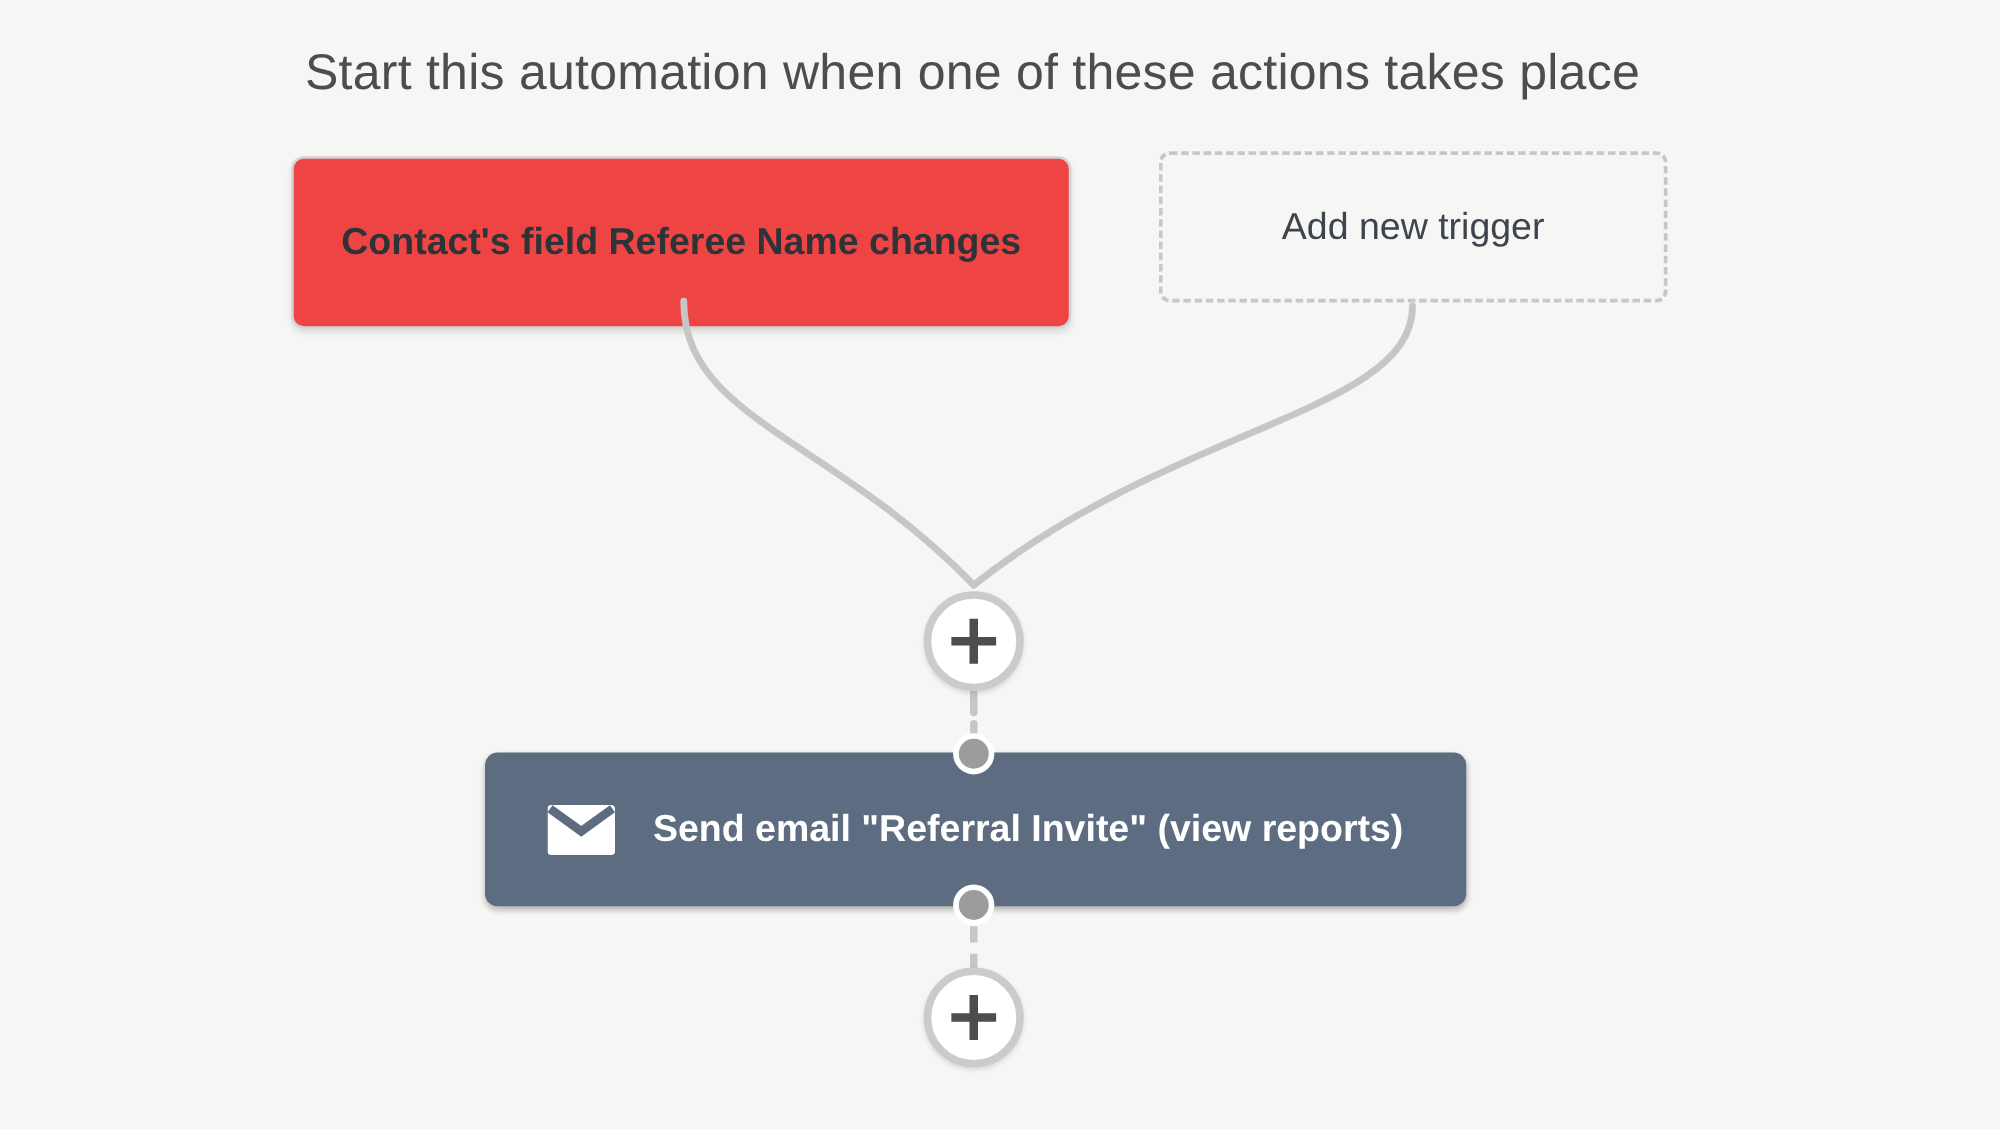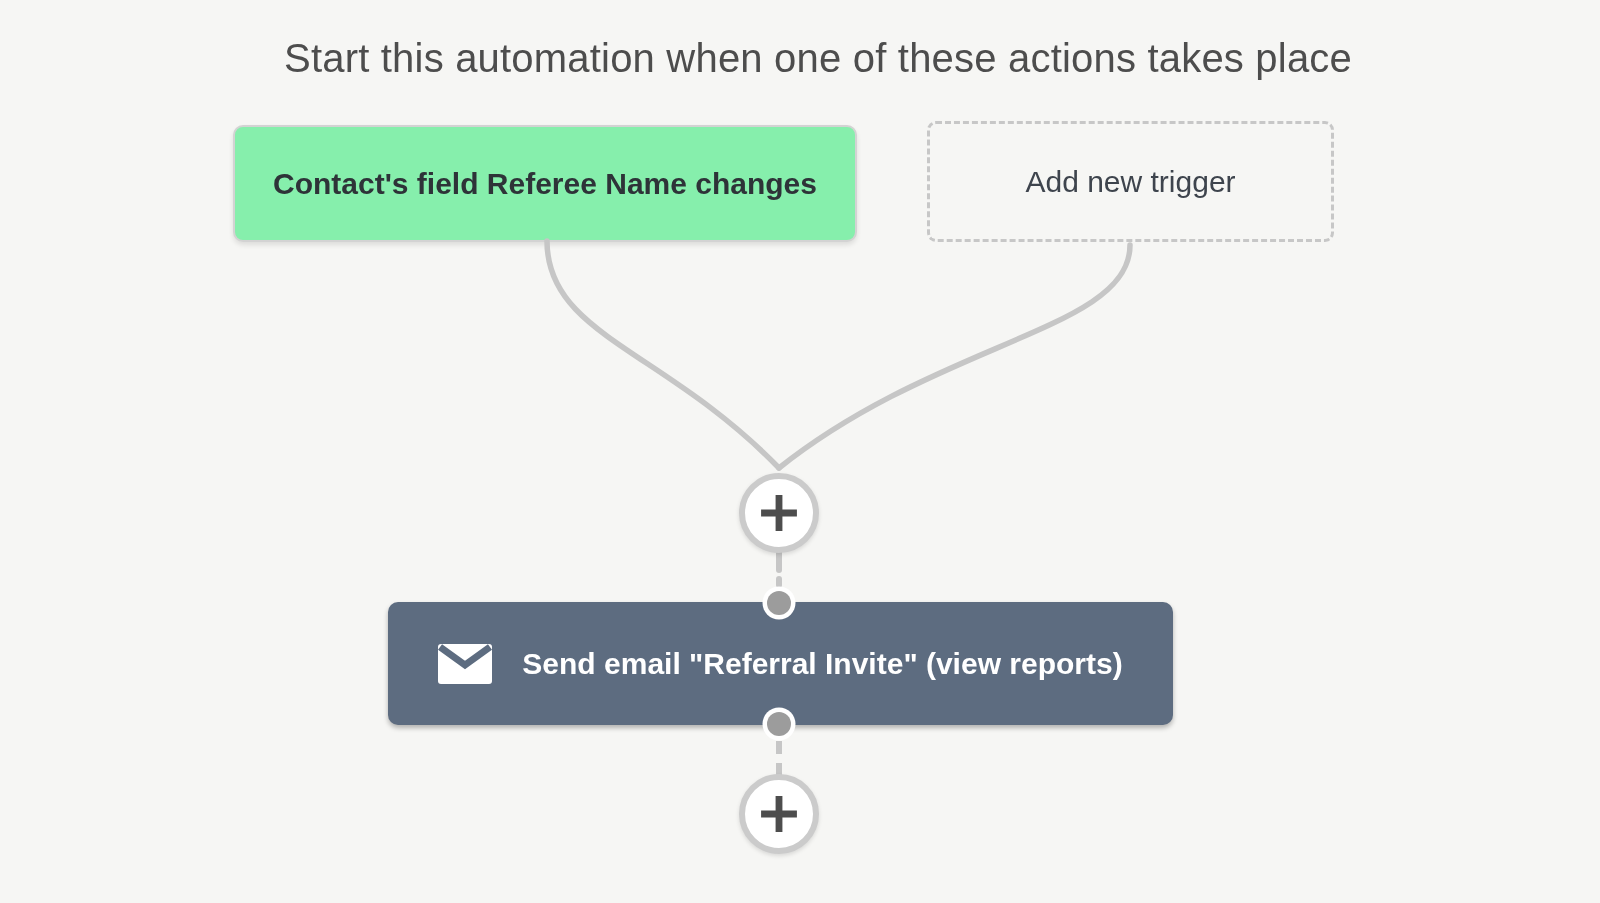--- a/index.html
+++ b/index.html
@@ -10,36 +10,36 @@
   .canvas {
     position: relative;
     width: 1600px;
     height: 903px;
     background: var(--background, #f6f6f4);
     overflow: hidden;
   }
   .title {
     position: absolute;
     top: 36px;
-    left: 818px;
+    left: 778px;
     transform: translateX(-50%);
     white-space: nowrap;
     font-size: 40px;
     font-weight: 300;
     color: var(--title-text, #4d4d4d);
     letter-spacing: 0.2px;
   }
   .trigger-card {
     position: absolute;
     left: 233px;
     top: 125px;
     width: 624px;
-    height: 117px;
-    box-sizing: border-box;
-    background: #86efac;
+    height: 138px;
+    box-sizing: border-box;
+    background: #ef4444;
     border: 2px solid var(--card-border, #d3d3d3);
     border-radius: 10px;
     box-shadow: 0 3px 5px rgba(0,0,0,0.10);
     display: flex;
     align-items: center;
     justify-content: center;
     cursor: pointer;
   }
   .trigger-card span {
     font-size: 30px;

